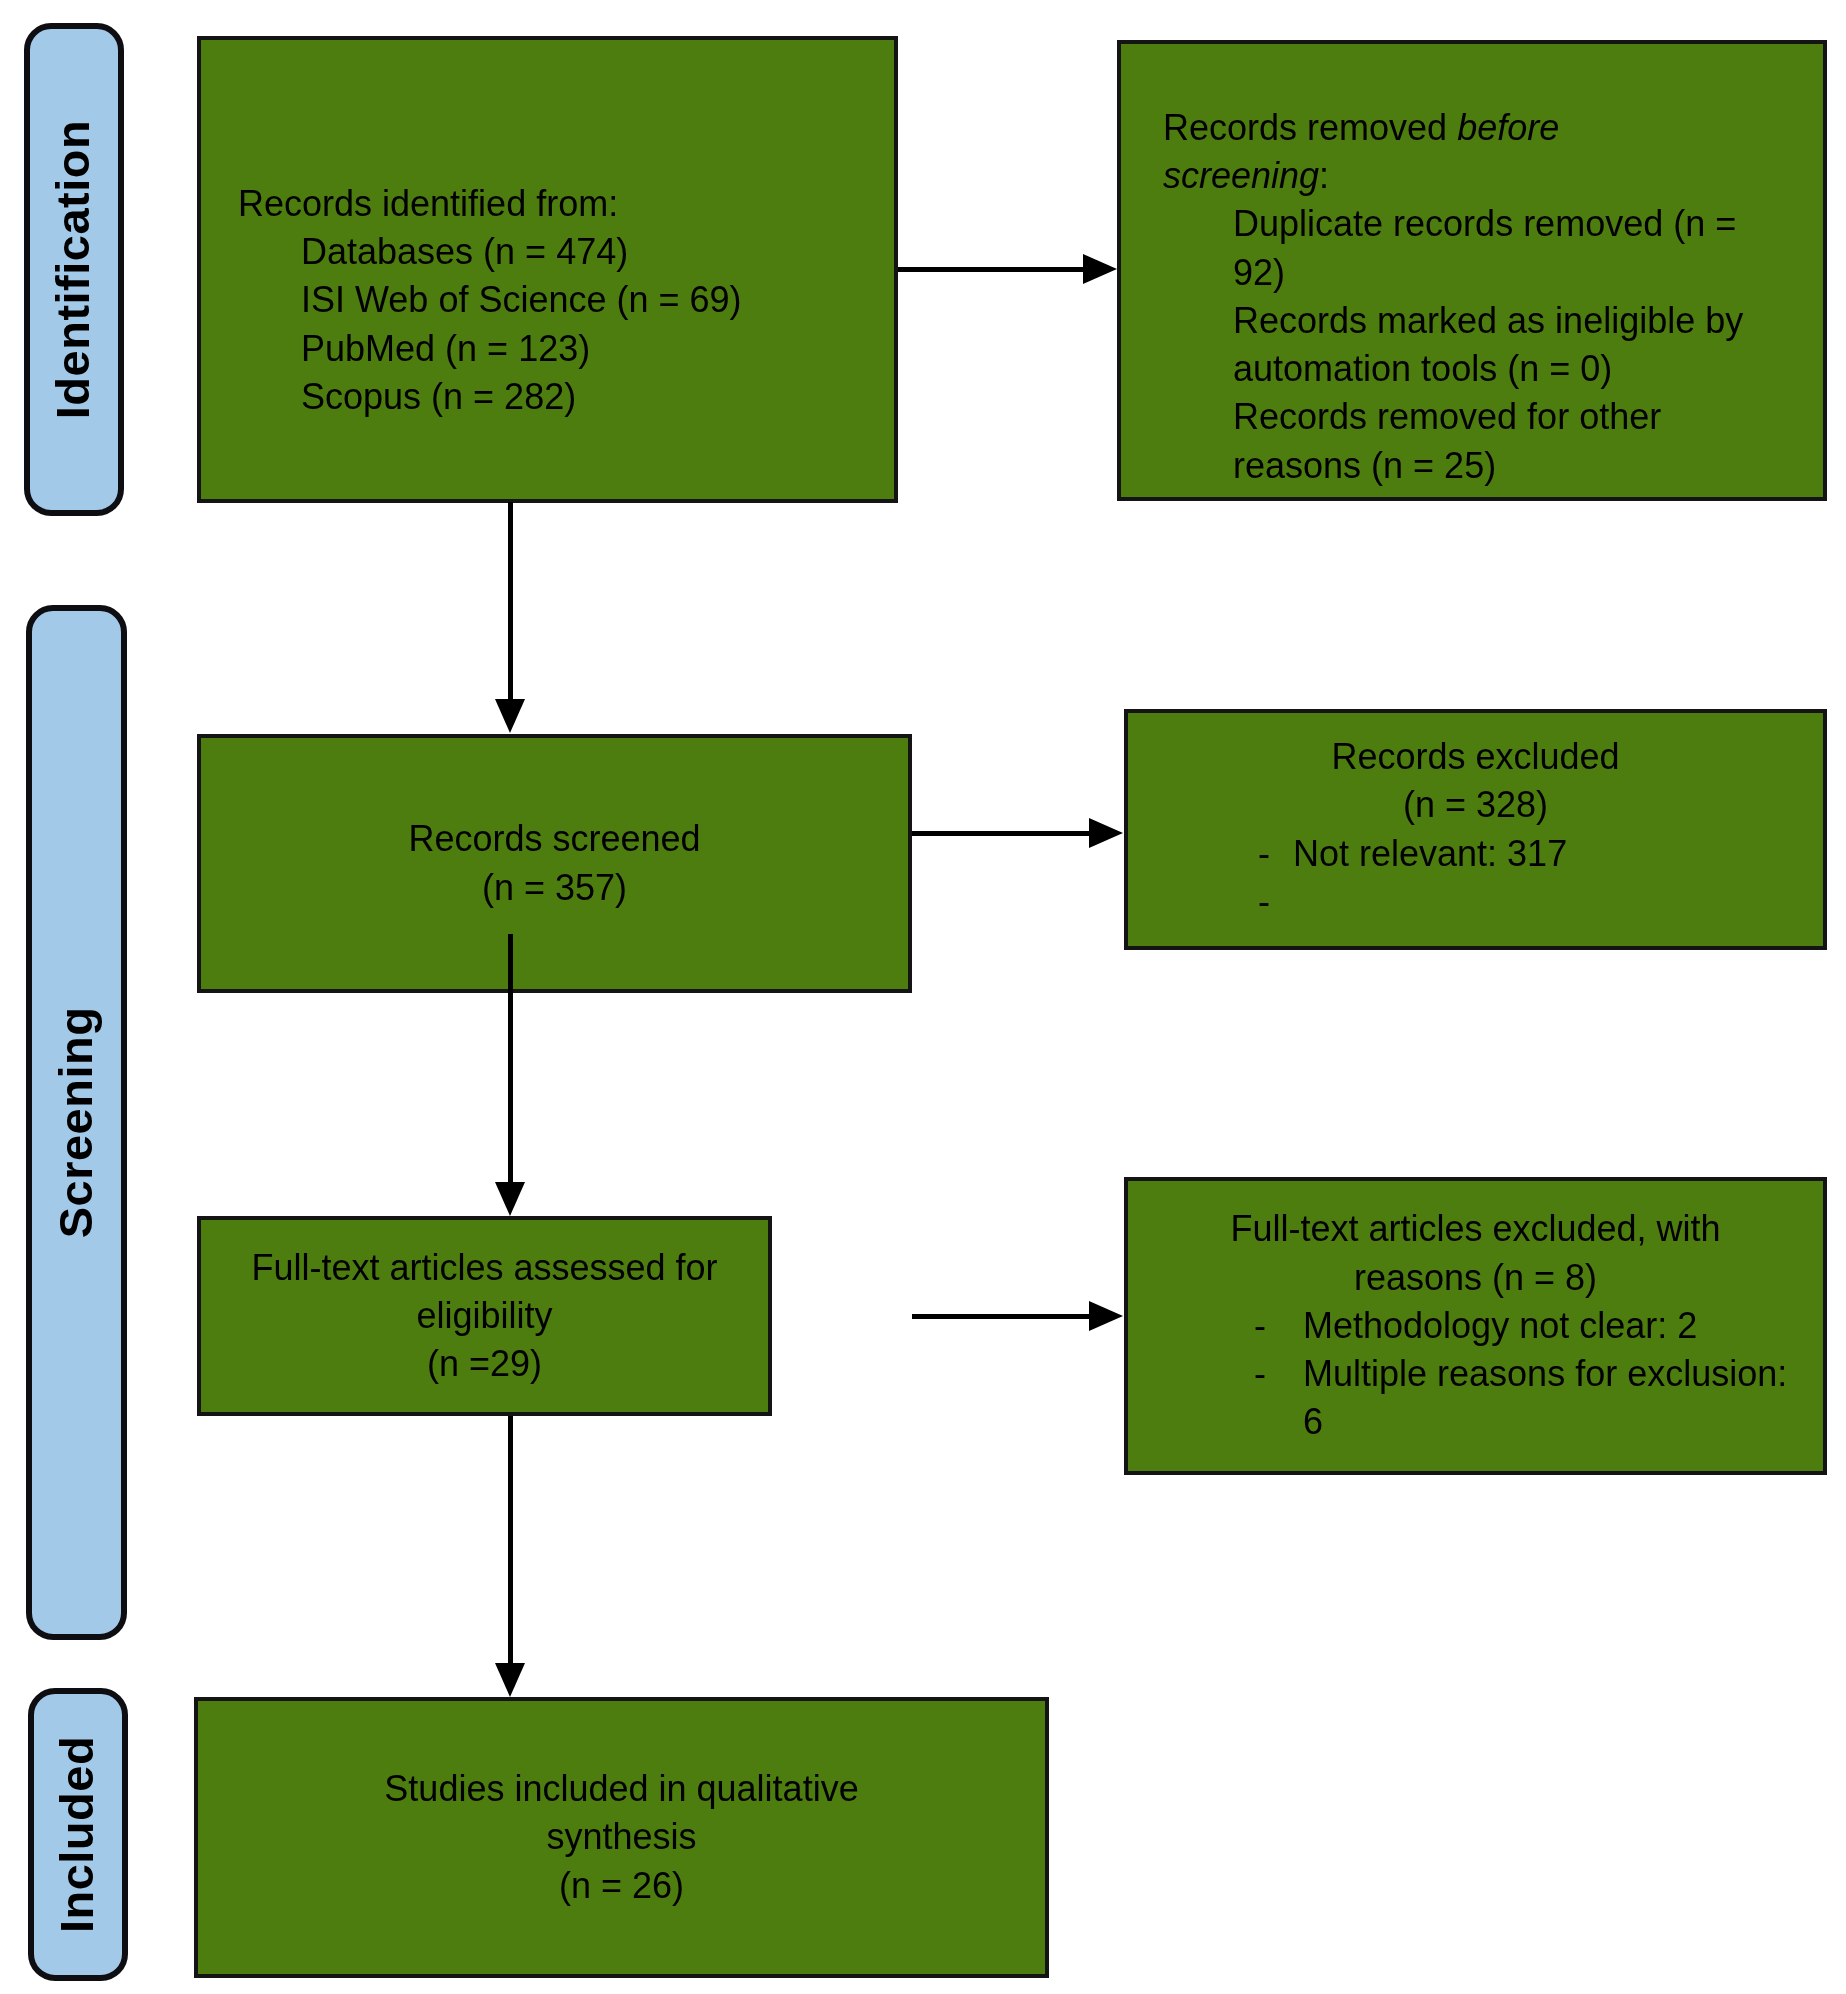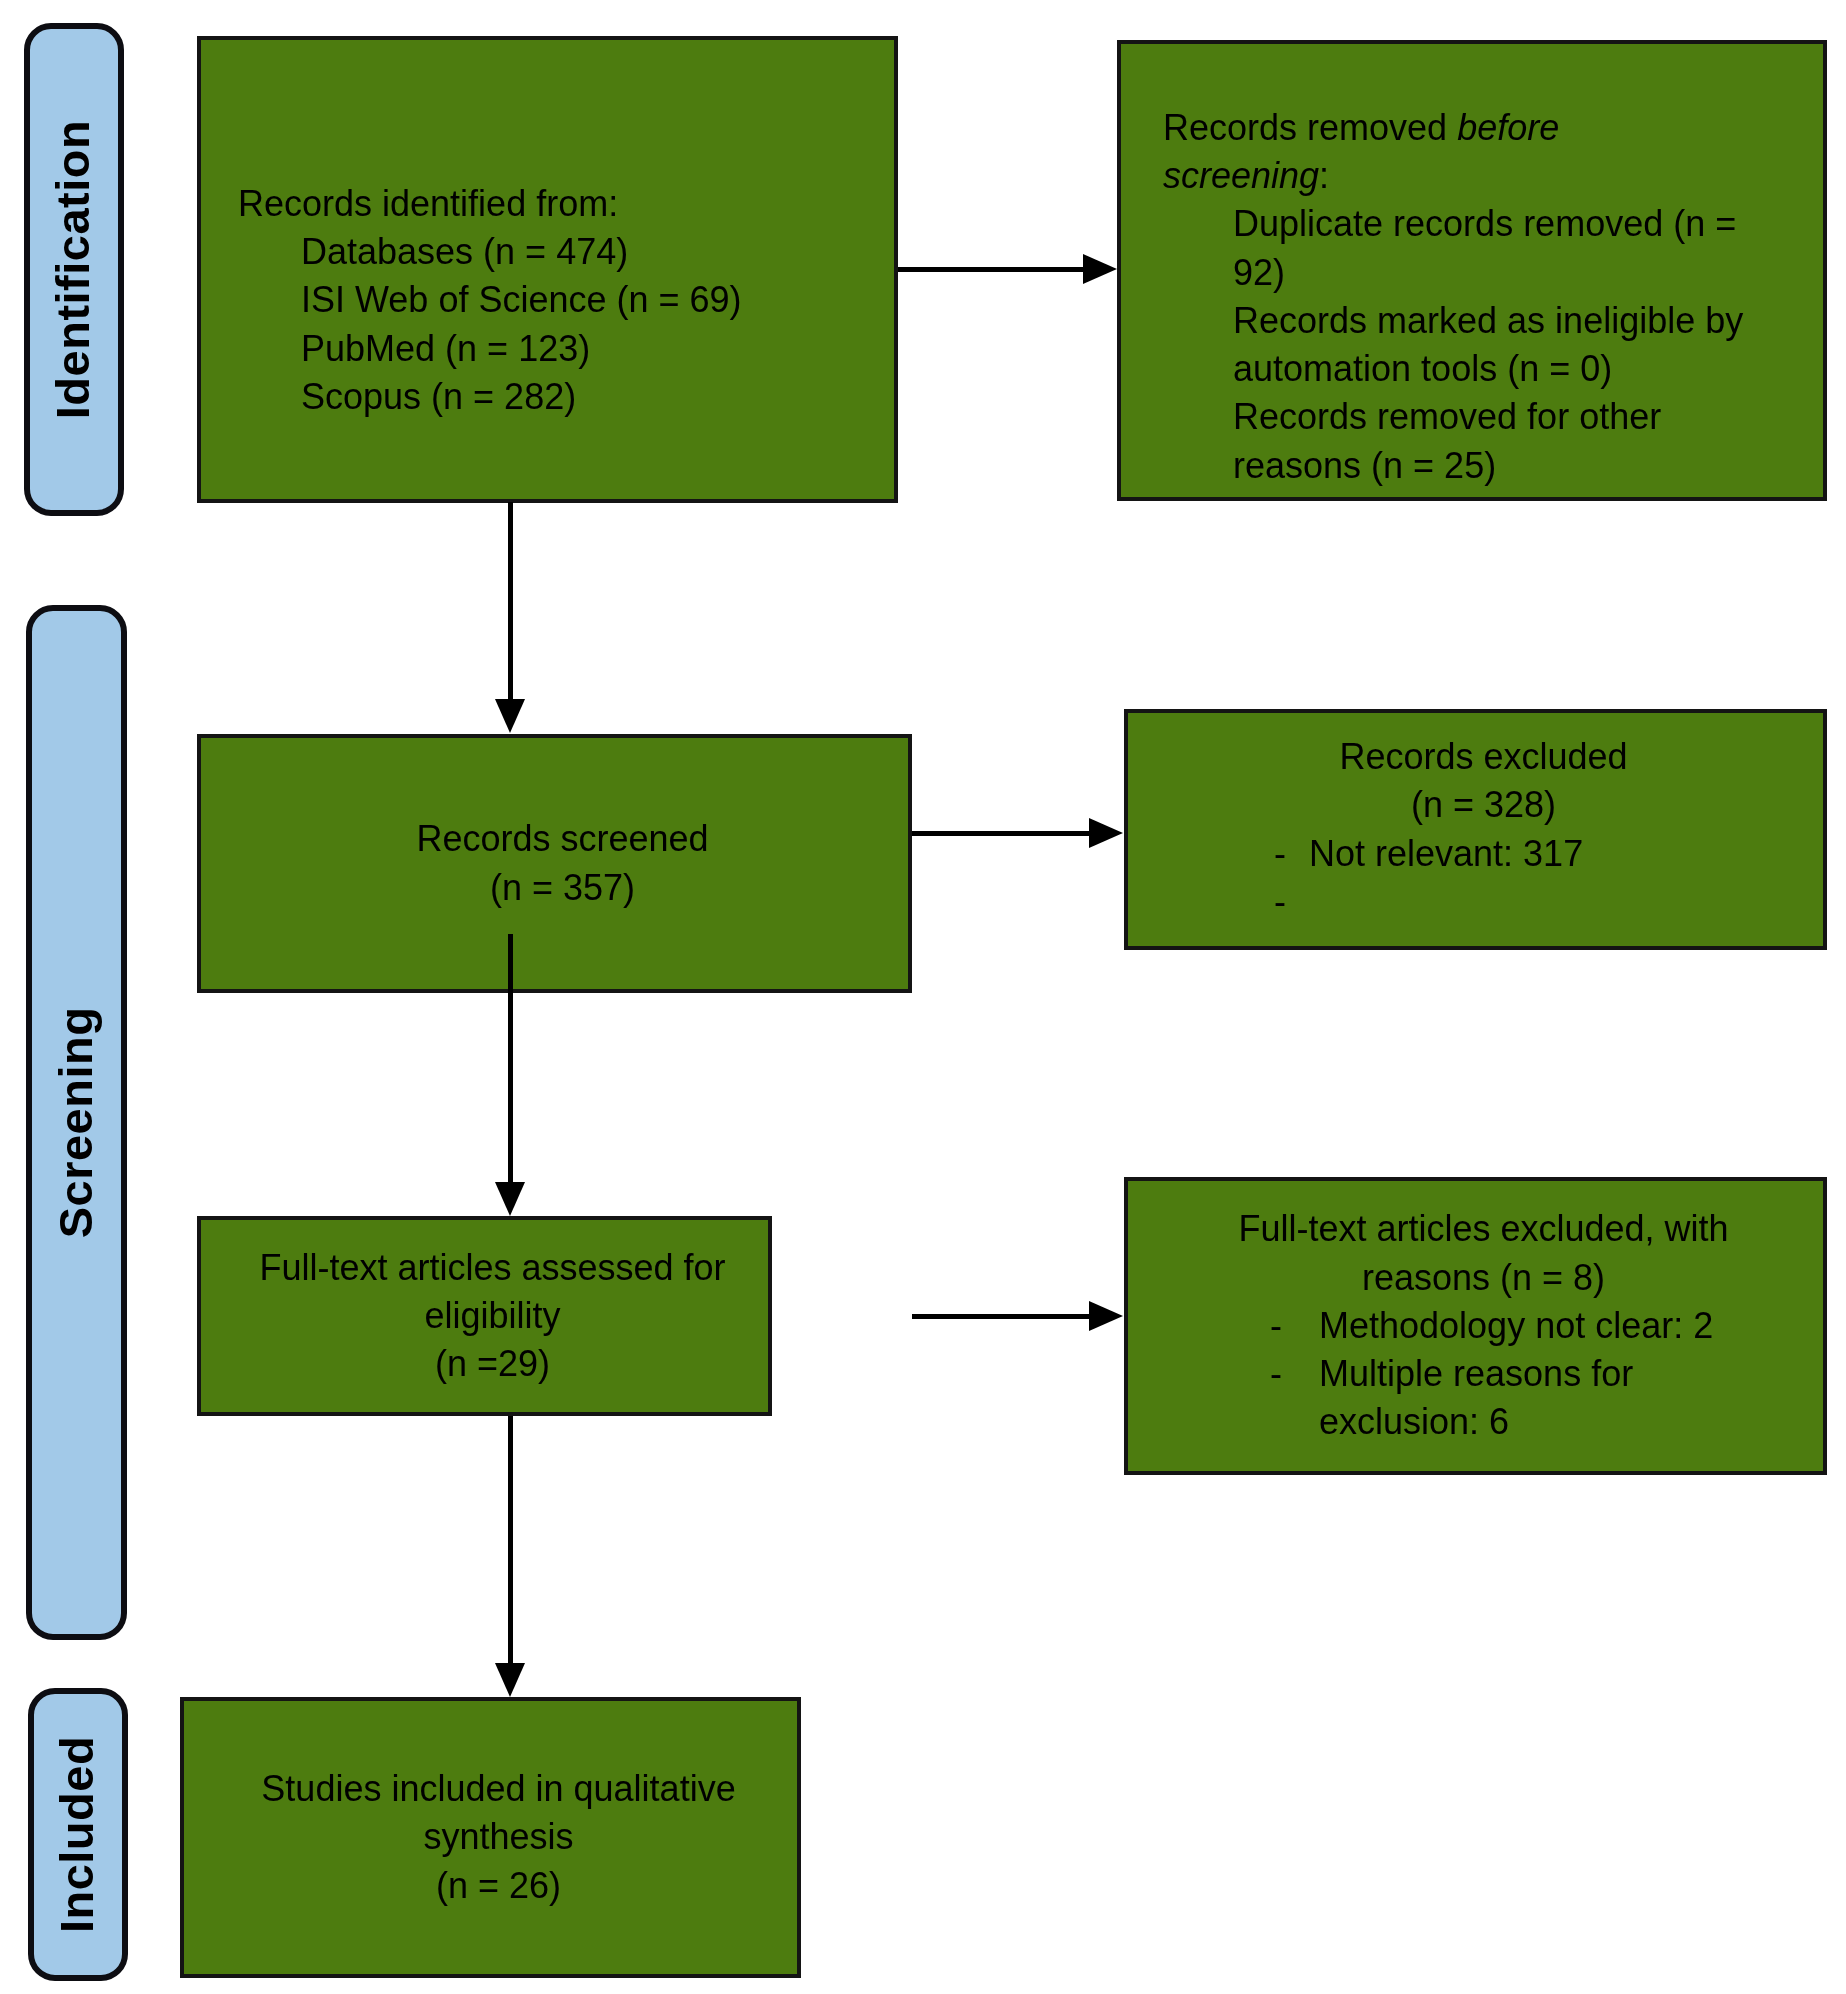--- a/index.html
+++ b/index.html
@@ -32,21 +32,20 @@
   .box{
     position:absolute;
     background:#4d7c0f;
     border:4.2px solid #141414;
     box-sizing:border-box;
   }
   .centerbox{
     display:flex;flex-direction:column;
     align-items:center;justify-content:center;
     text-align:center;
-    padding-left:16px;
   }
   .leftpad{display:block;}
   .indent{margin-left:63px;}
   .indent2{margin-left:70px;}
   .heading-center{width:100%;text-align:center;}
   .bullets{width:100%;box-sizing:border-box;text-align:left;}
   .drow{display:flex;align-items:flex-start;}
   .dash{flex:none;}
   .italic{font-style:italic;}
   
@@ -74,21 +73,21 @@
   #b-identified{left:197px;top:36px;width:701px;height:467px;padding:140px 18.6px 0 37px;}
   #r-removed{left:1117px;top:40px;width:710px;height:461px;padding:60px 28px 0 42px;}
   #b-screened{left:197px;top:734px;width:715px;height:259px;}
   #r-excluded{left:1124px;top:709px;width:703px;height:241px;}
   #r-excluded .bullets{padding-left:130px;}
   #r-excluded .dash{width:35px;}
   #b-fulltext{left:197px;top:1216px;width:575px;height:200px;}
   #r-ft-excluded{left:1124px;top:1177px;width:703px;height:298px;}
   #r-ft-excluded .bullets{padding-left:126px;padding-right:28px;}
   #r-ft-excluded .dash{width:49px;}
-  #b-included{left:180px;top:1697px;width:621px;height:281px;}
+  #b-included{left:194px;top:1697px;width:855px;height:281px;}
 
   
   #v1{left:508px;top:502px;height:202px;}
   #v1h{left:495px;top:699px;}
   #v2{left:508px;top:934px;height:250px;}
   #v2h{left:495px;top:1182px;}
   #v3{left:508px;top:1416px;height:250px;}
   #v3h{left:495px;top:1663px;}
 
   #h1{left:898px;top:267px;width:187px;}

